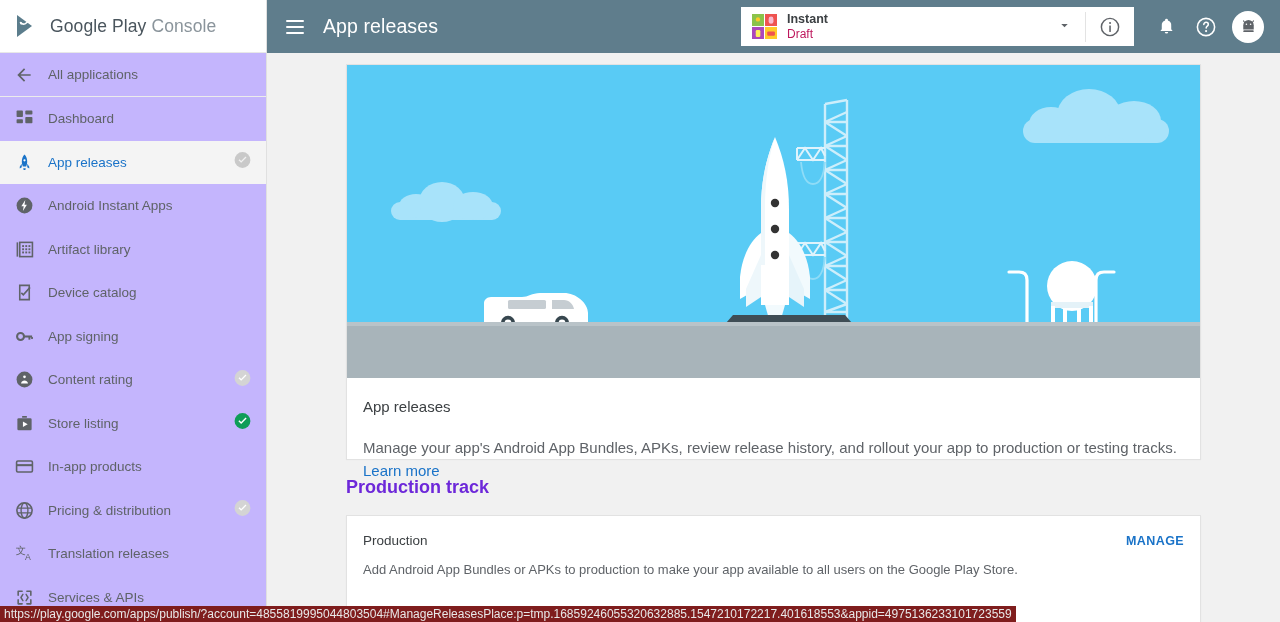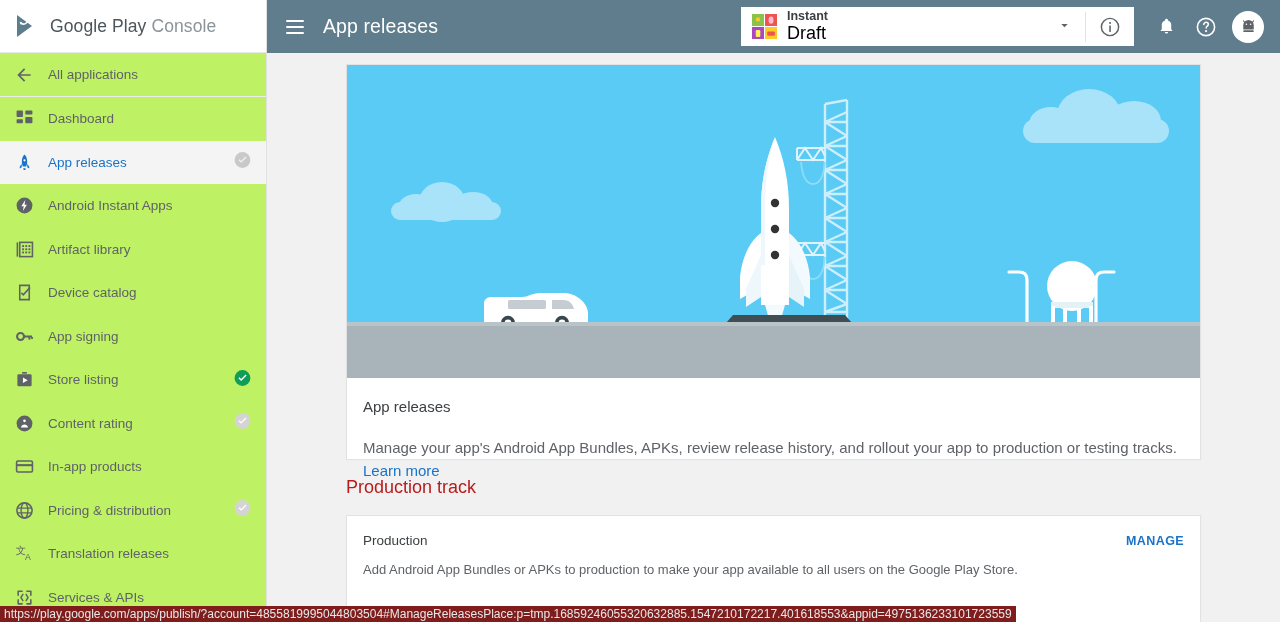--- a/index.html
+++ b/index.html
@@ -9,21 +9,21 @@
     background: #f1f1f1;
     font-family: "Liberation Sans", sans-serif;
     -webkit-font-smoothing: antialiased;
   }
   .app { position: relative; width: 1280px; height: 622px; }
 
   
   .sidebar {
     position: absolute; left: 0; top: 0;
     width: 267px; height: 622px;
-    background: #bef264;
+    background: #c4b5fd;
     border-right: 1px solid #e0e0e0;
     overflow: hidden;
   }
   .brand {
     height: 53px; display: flex; align-items: center;
     padding-left: 14px; gap: 10px;
     border-bottom: 1px solid #e8e8e8;
     background: #fff;
   }
   .brand-logo { width: 26px; height: 26px; flex: none; }
@@ -67,21 +67,21 @@
     position: absolute; left: 474px; top: 7px;
     width: 393px; height: 39px;
     background: #fff;
     display: flex; align-items: center;
     cursor: pointer;
   }
   .chip-icon { width: 25px; height: 25px; margin-left: 11px; flex: none; display: grid;
     grid-template-columns: 1fr 1fr; grid-template-rows: 1fr 1fr; gap: 1px; }
   .chip-texts { margin-left: 10px; line-height: 1.18; }
   .chip-name { font-size: 12.5px; font-weight: bold; color: #3c4043; }
-  .chip-sub { font-size: 18px; color: #000000; }
+  .chip-sub { font-size: 12px; color: #be185d; }
   .chip-caret { margin-left: auto; margin-right: 14px; }
   .chip-divider { width: 1px; height: 30px; background: #e3e3e3; }
   .chip-info { width: 48px; display: flex; align-items: center; justify-content: center; cursor: pointer; }
 
   .header-actions { position: absolute; right: 0; top: 0; height: 53px; display: flex; align-items: center; }
   .hact { width: 40px; height: 53px; display: flex; align-items: center; justify-content: center; cursor: pointer; }
   .avatar {
     width: 32px; height: 32px; border-radius: 50%;
     background: #fff; display: flex; align-items: center; justify-content: center;
     margin-right: 16px; margin-left: 6px; cursor: pointer;
@@ -116,21 +116,21 @@
   .lamp { position: absolute; }
   .watertower { position: absolute; }
 
   .hero-body { padding: 20px 16px 0 16px; }
   .hero-h { font-size: 15px; color: #3c4043; margin-bottom: 22px; }
   .hero-p { font-size: 15px; color: #5f6368; line-height: 1.5; }
   .hero-p a { color: #1a73c8; text-decoration: none; }
 
   .section-title {
     position: absolute; left: 79px; top: 424px;
-    font-size: 18px; color: #b91c1c; font-weight: 400;
+    font-size: 18px; color: #6d28d9; font-weight: 700;
   }
   .prod-card { left: 79px; top: 462px; width: 855px; height: 110px; }
   .prod-head { display: flex; align-items: center; justify-content: space-between; padding: 17px 16px 0 16px; }
   .prod-title { font-size: 13.5px; color: #3c4043; }
   .prod-manage { font-size: 12.5px; color: #1a73c8; font-weight: bold; letter-spacing: .4px; cursor: pointer; text-decoration: none; padding-left: 46px; }
   .prod-desc { padding: 14px 16px 0 16px; font-size: 13px; color: #5f6368; }
 
   
   .statusbar {
     position: absolute; left: 0; bottom: 0;
@@ -247,47 +247,47 @@
           <rect x="17" y="12.6" width="2.4" height="3.4" fill="#5f6368"></rect>
           <rect x="20.4" y="12.6" width="2.2" height="2.6" fill="#5f6368"></rect>
         </svg>
       </span>
       <span class="lbl">App signing</span>
     </div>
 
     <div class="nav-item">
       <span class="ico">
         <svg width="19" height="19" viewBox="0 0 24 24">
+          <circle cx="12" cy="12" r="10" fill="#5f6368"></circle>
+          <circle cx="12" cy="8.6" r="1.7" fill="#ffffff"></circle>
+          <path d="M7.6 17c.6-2.4 2.3-3.6 4.4-3.6S15.8 14.6 16.4 17z" fill="#ffffff"></path>
+        </svg>
+      </span>
+      <span class="lbl">Content rating</span>
+      <span class="nav-status">
+        <svg width="19" height="19" viewBox="0 0 24 24">
+            <circle cx="12" cy="12" r="10" fill="#d4d4d4"></circle>
+            <path d="M10.3 15.6 7 12.3l1.2-1.2 2.1 2.1 5.5-5.5L17 8.9z" fill="#ffffff"></path>
+          </svg>
+      </span>
+    </div>
+
+    <div class="nav-item">
+      <span class="ico">
+        <svg width="19" height="19" viewBox="0 0 24 24">
           <path d="M9 2.5h6v2.2H9z" fill="#5f6368"></path>
           <rect x="3" y="5.5" width="18" height="15" rx="1.6" fill="#5f6368"></rect>
           <path d="M10 9.5 16 13l-6 3.5z" fill="#ffffff"></path>
         </svg>
       </span>
       <span class="lbl">Store listing</span>
       <span class="nav-status">
         <svg width="19" height="19" viewBox="0 0 24 24">
             <circle cx="12" cy="12" r="10" fill="#0f9d58"></circle>
             <path d="M10.3 15.8 6.8 12.3l1.3-1.3 2.2 2.2 5.6-5.6 1.3 1.3z" fill="#ffffff"></path>
-          </svg>
-      </span>
-    </div>
-
-    <div class="nav-item">
-      <span class="ico">
-        <svg width="19" height="19" viewBox="0 0 24 24">
-          <circle cx="12" cy="12" r="10" fill="#5f6368"></circle>
-          <circle cx="12" cy="8.6" r="1.7" fill="#ffffff"></circle>
-          <path d="M7.6 17c.6-2.4 2.3-3.6 4.4-3.6S15.8 14.6 16.4 17z" fill="#ffffff"></path>
-        </svg>
-      </span>
-      <span class="lbl">Content rating</span>
-      <span class="nav-status">
-        <svg width="19" height="19" viewBox="0 0 24 24">
-            <circle cx="12" cy="12" r="10" fill="#d4d4d4"></circle>
-            <path d="M10.3 15.6 7 12.3l1.2-1.2 2.1 2.1 5.5-5.5L17 8.9z" fill="#ffffff"></path>
           </svg>
       </span>
     </div>
 
     <div class="nav-item">
       <span class="ico">
         <svg width="19" height="19" viewBox="0 0 24 24">
           <rect x="2" y="5" width="20" height="14" rx="1.6" fill="none" stroke="#5f6368" stroke-width="2"></rect>
           <rect x="2" y="9" width="20" height="2.6" fill="#5f6368"></rect>
         </svg>

